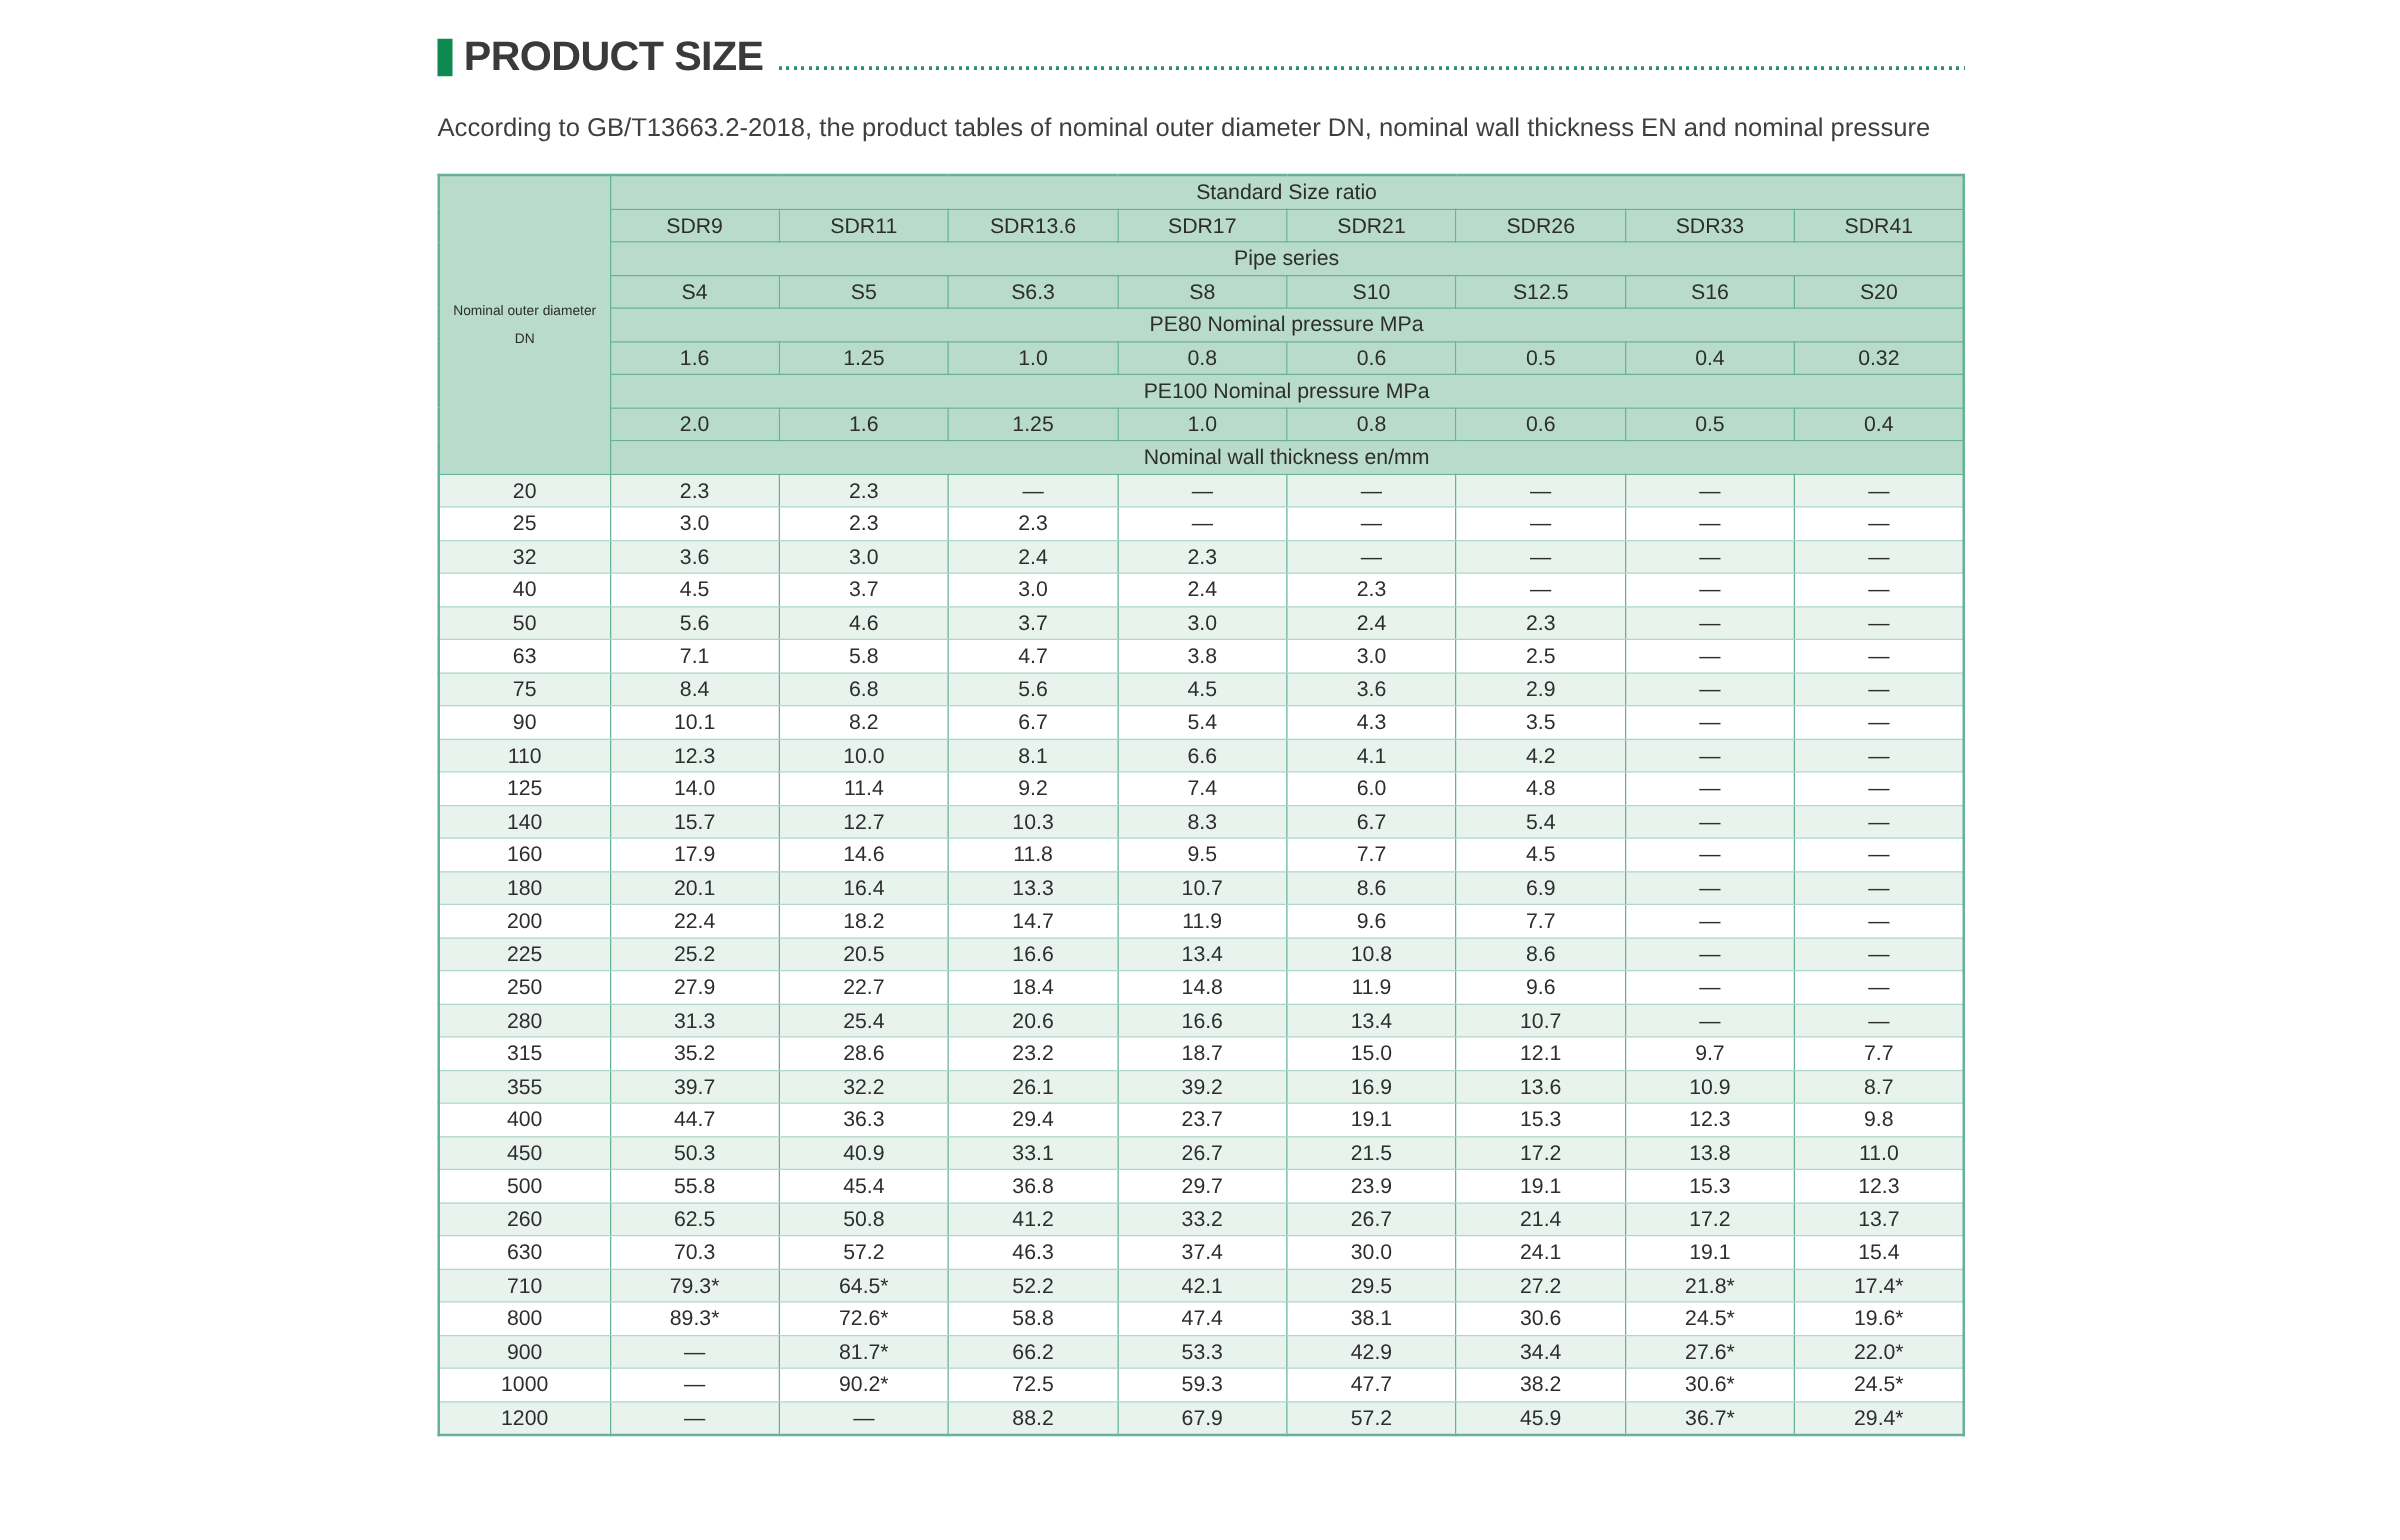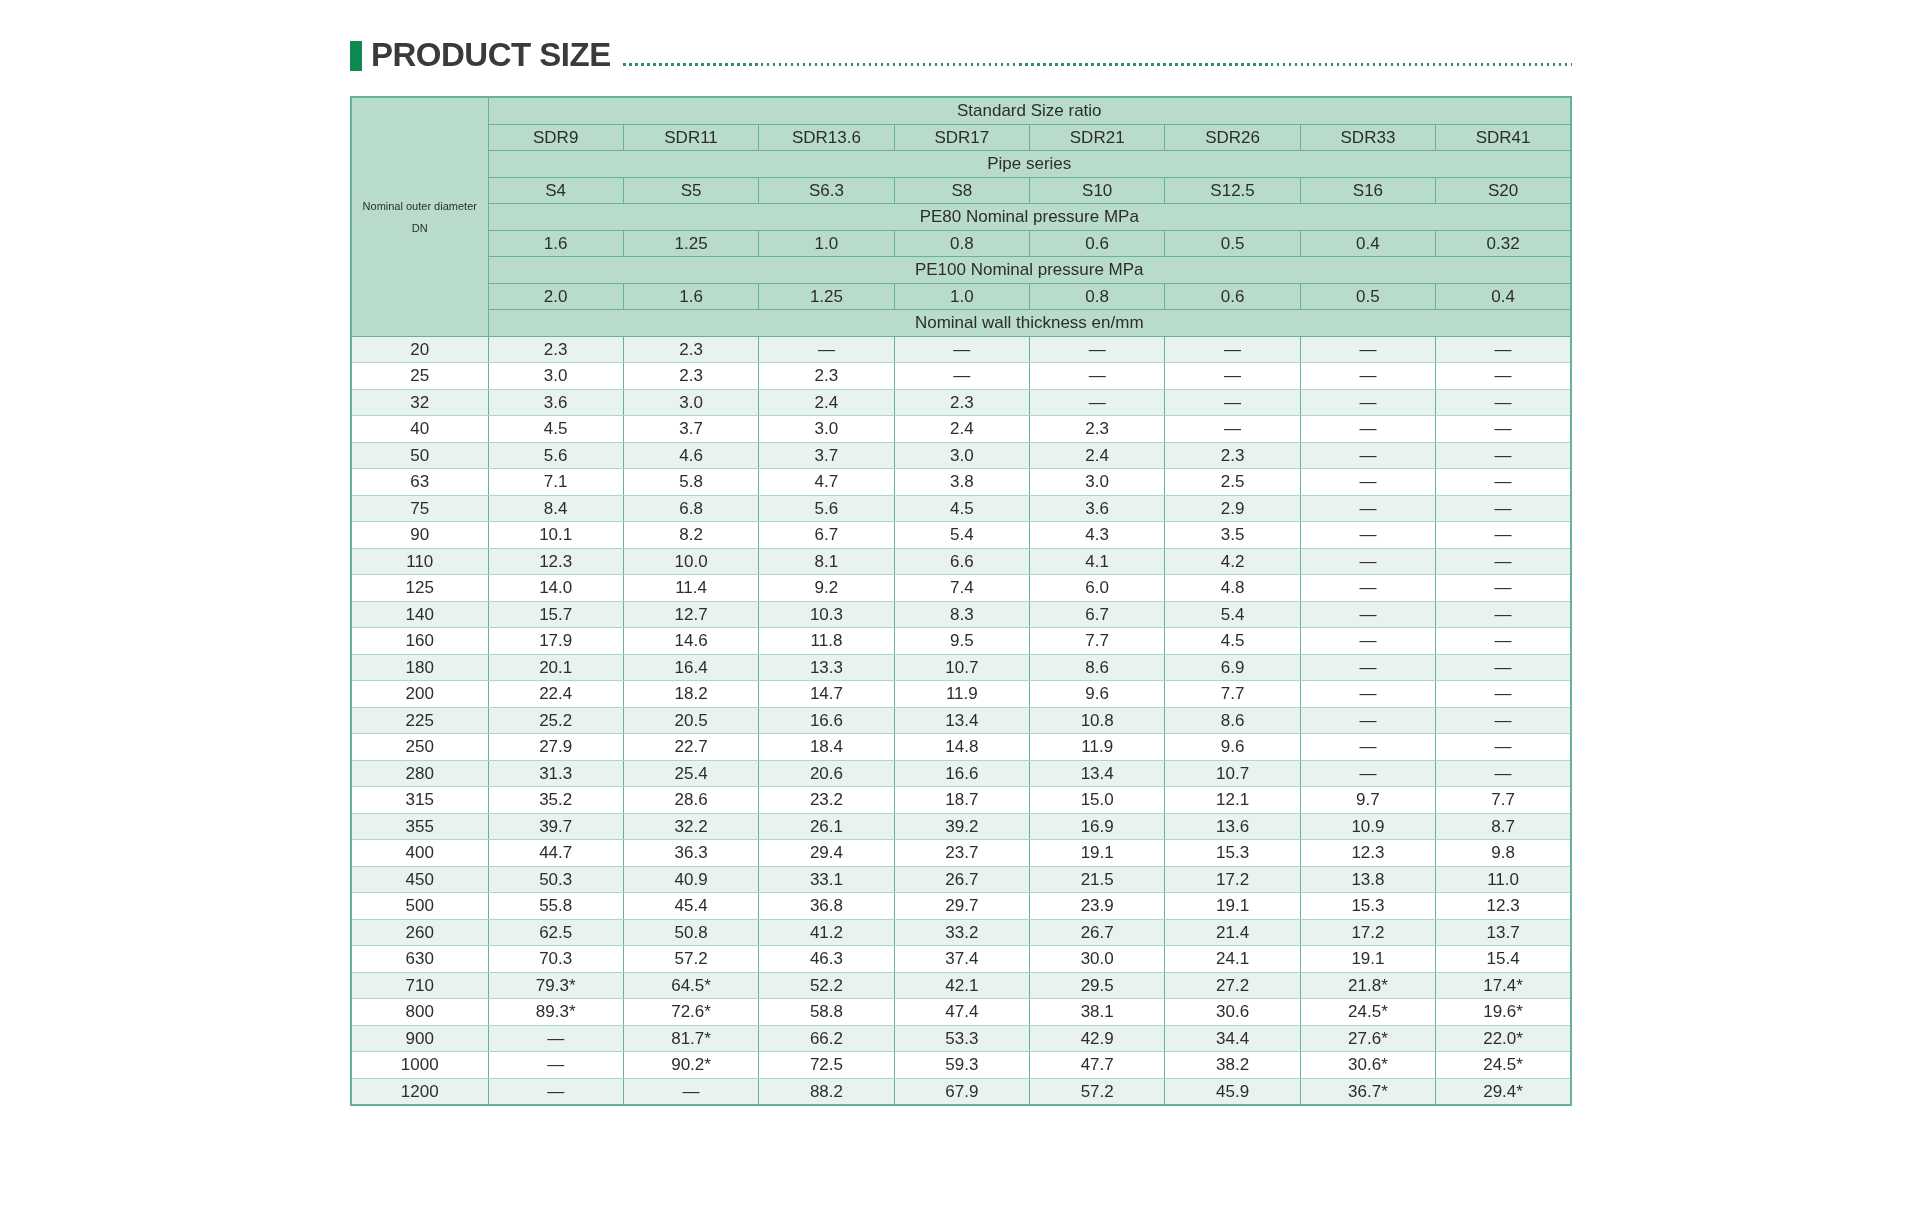--- a/index.html
+++ b/index.html
@@ -14,21 +14,21 @@
     --cell-color:#2d2d2d;
   }
   *{box-sizing:border-box;}
   html,body{margin:0;padding:0;}
   body{
     width:1920px;height:1232px;background:#ffffff;position:relative;
     font-family:"Liberation Sans", sans-serif;
     -webkit-font-smoothing:antialiased;
   }
   .content{position:absolute;left:350px;top:0;width:1222px;}
-  .title-row{display:flex;align-items:flex-end;margin-top:39px;height:32px;}
+  .title-row{display:flex;align-items:flex-end;margin-top:29px;height:32px;}
   .accent-bar{width:12px;height:30px;background:var(--accent-green);margin-right:9px;flex:0 0 auto;}
   .title{
     font-size:33px;font-weight:bold;color:var(--title-color);
     letter-spacing:-0.5px;margin:0;white-space:nowrap;line-height:32px;
   }
   .dotted-leader{
     flex:1 1 auto;height:3px;margin-left:12px;align-self:flex-end;margin-bottom:5px;
     background-image:repeating-linear-gradient(to right,var(--dot-green) 0 2.5px,transparent 2.5px 6px);
   }
   .desc{margin:25px 0 0 0;font-size:20.5px;color:var(--text-color);}
@@ -64,20 +64,21 @@
 
 <div class="content">
 
   <div class="title-row">
     <span class="accent-bar"></span>
     <h1 class="title">PRODUCT SIZE</h1>
     <span class="dotted-leader"></span>
   </div>
 
   <p class="desc">
+    <span class="desc-line">According to GB/T13663.2-2018, the product tables of nominal outer diameter DN, nominal wall thickness EN and nominal pressure</span>
   </p>
 
   <table class="product">
     <colgroup>
       <col class="dn-col">
       <col>
         <col>
         <col>
         <col>
         <col>

